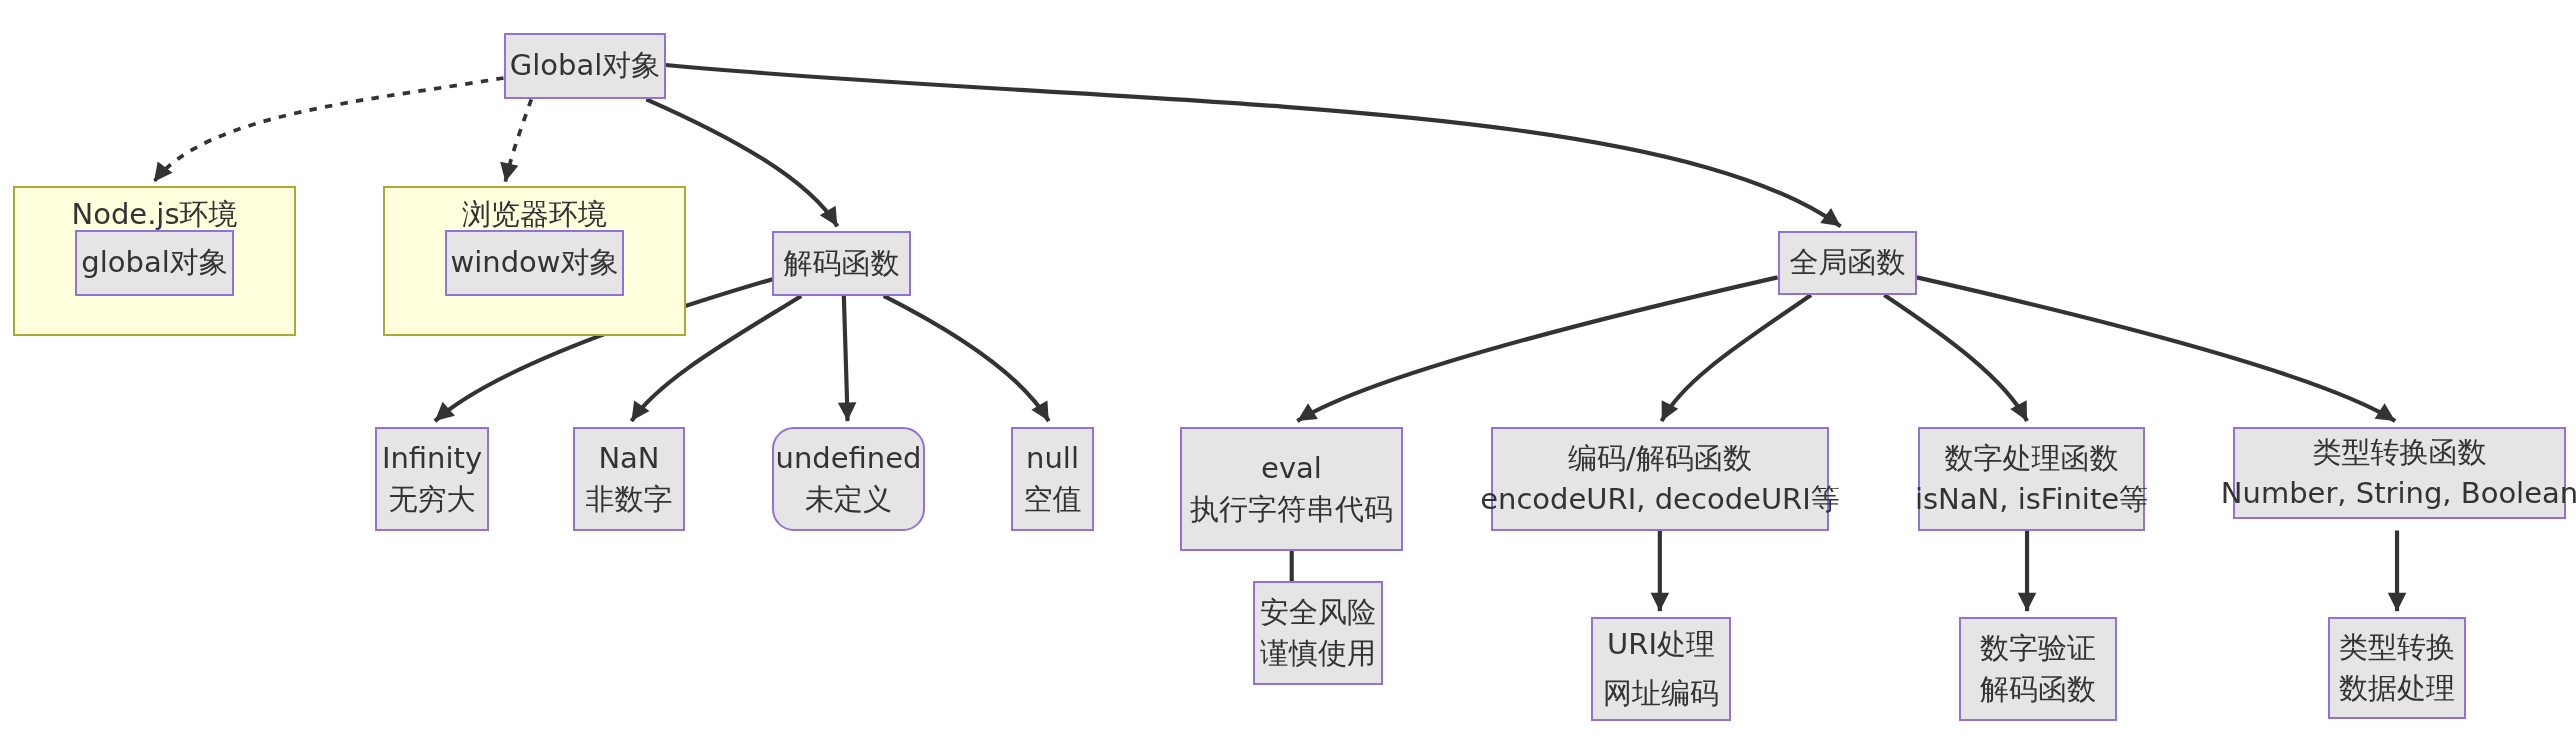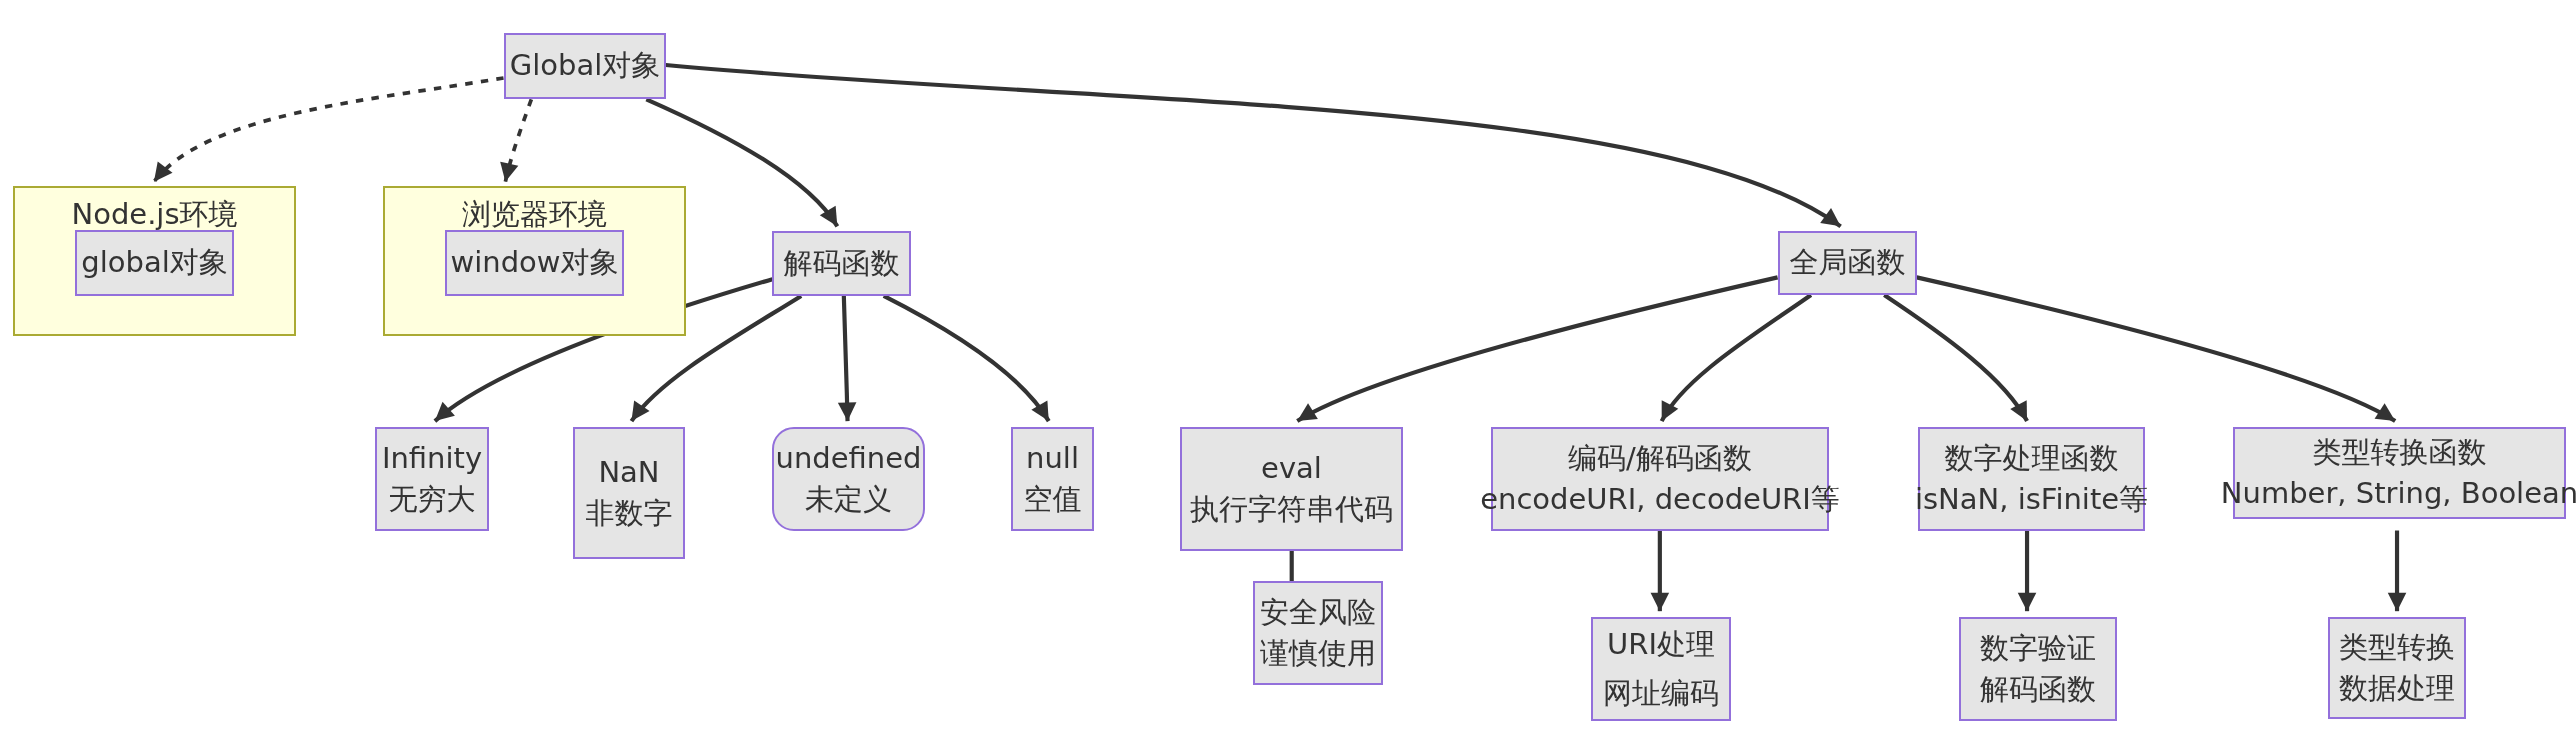--- a/index.html
+++ b/index.html
@@ -86,21 +86,21 @@
       <div class="node" style="left: 772px; top: 231px; width: 139px; height: 65px;">
         <span>解码函数</span>
       </div>
       <div class="node" style="left: 1778px; top: 231px; width: 139px; height: 64px;">
         <span>全局函数</span>
       </div>
       <div class="node" style="left: 375px; top: 427px; width: 114px; height: 104px;">
         <span>Infinity</span>
         <span>无穷大</span>
       </div>
-      <div class="node" style="left: 573px; top: 427px; width: 112px; height: 132px; text-align: right;">
+      <div class="node" style="left: 573px; top: 427px; width: 112px; height: 104px; text-align: right;">
         <span>NaN</span>
         <span>非数字</span>
       </div>
       <div class="node" style="left: 772px; top: 427px; width: 153px; height: 104px; border-radius: 22px;">
         <span>undefined</span>
         <span>未定义</span>
       </div>
       <div class="node" style="left: 1011px; top: 427px; width: 83px; height: 104px;">
         <span>null</span>
         <span>空值</span>

